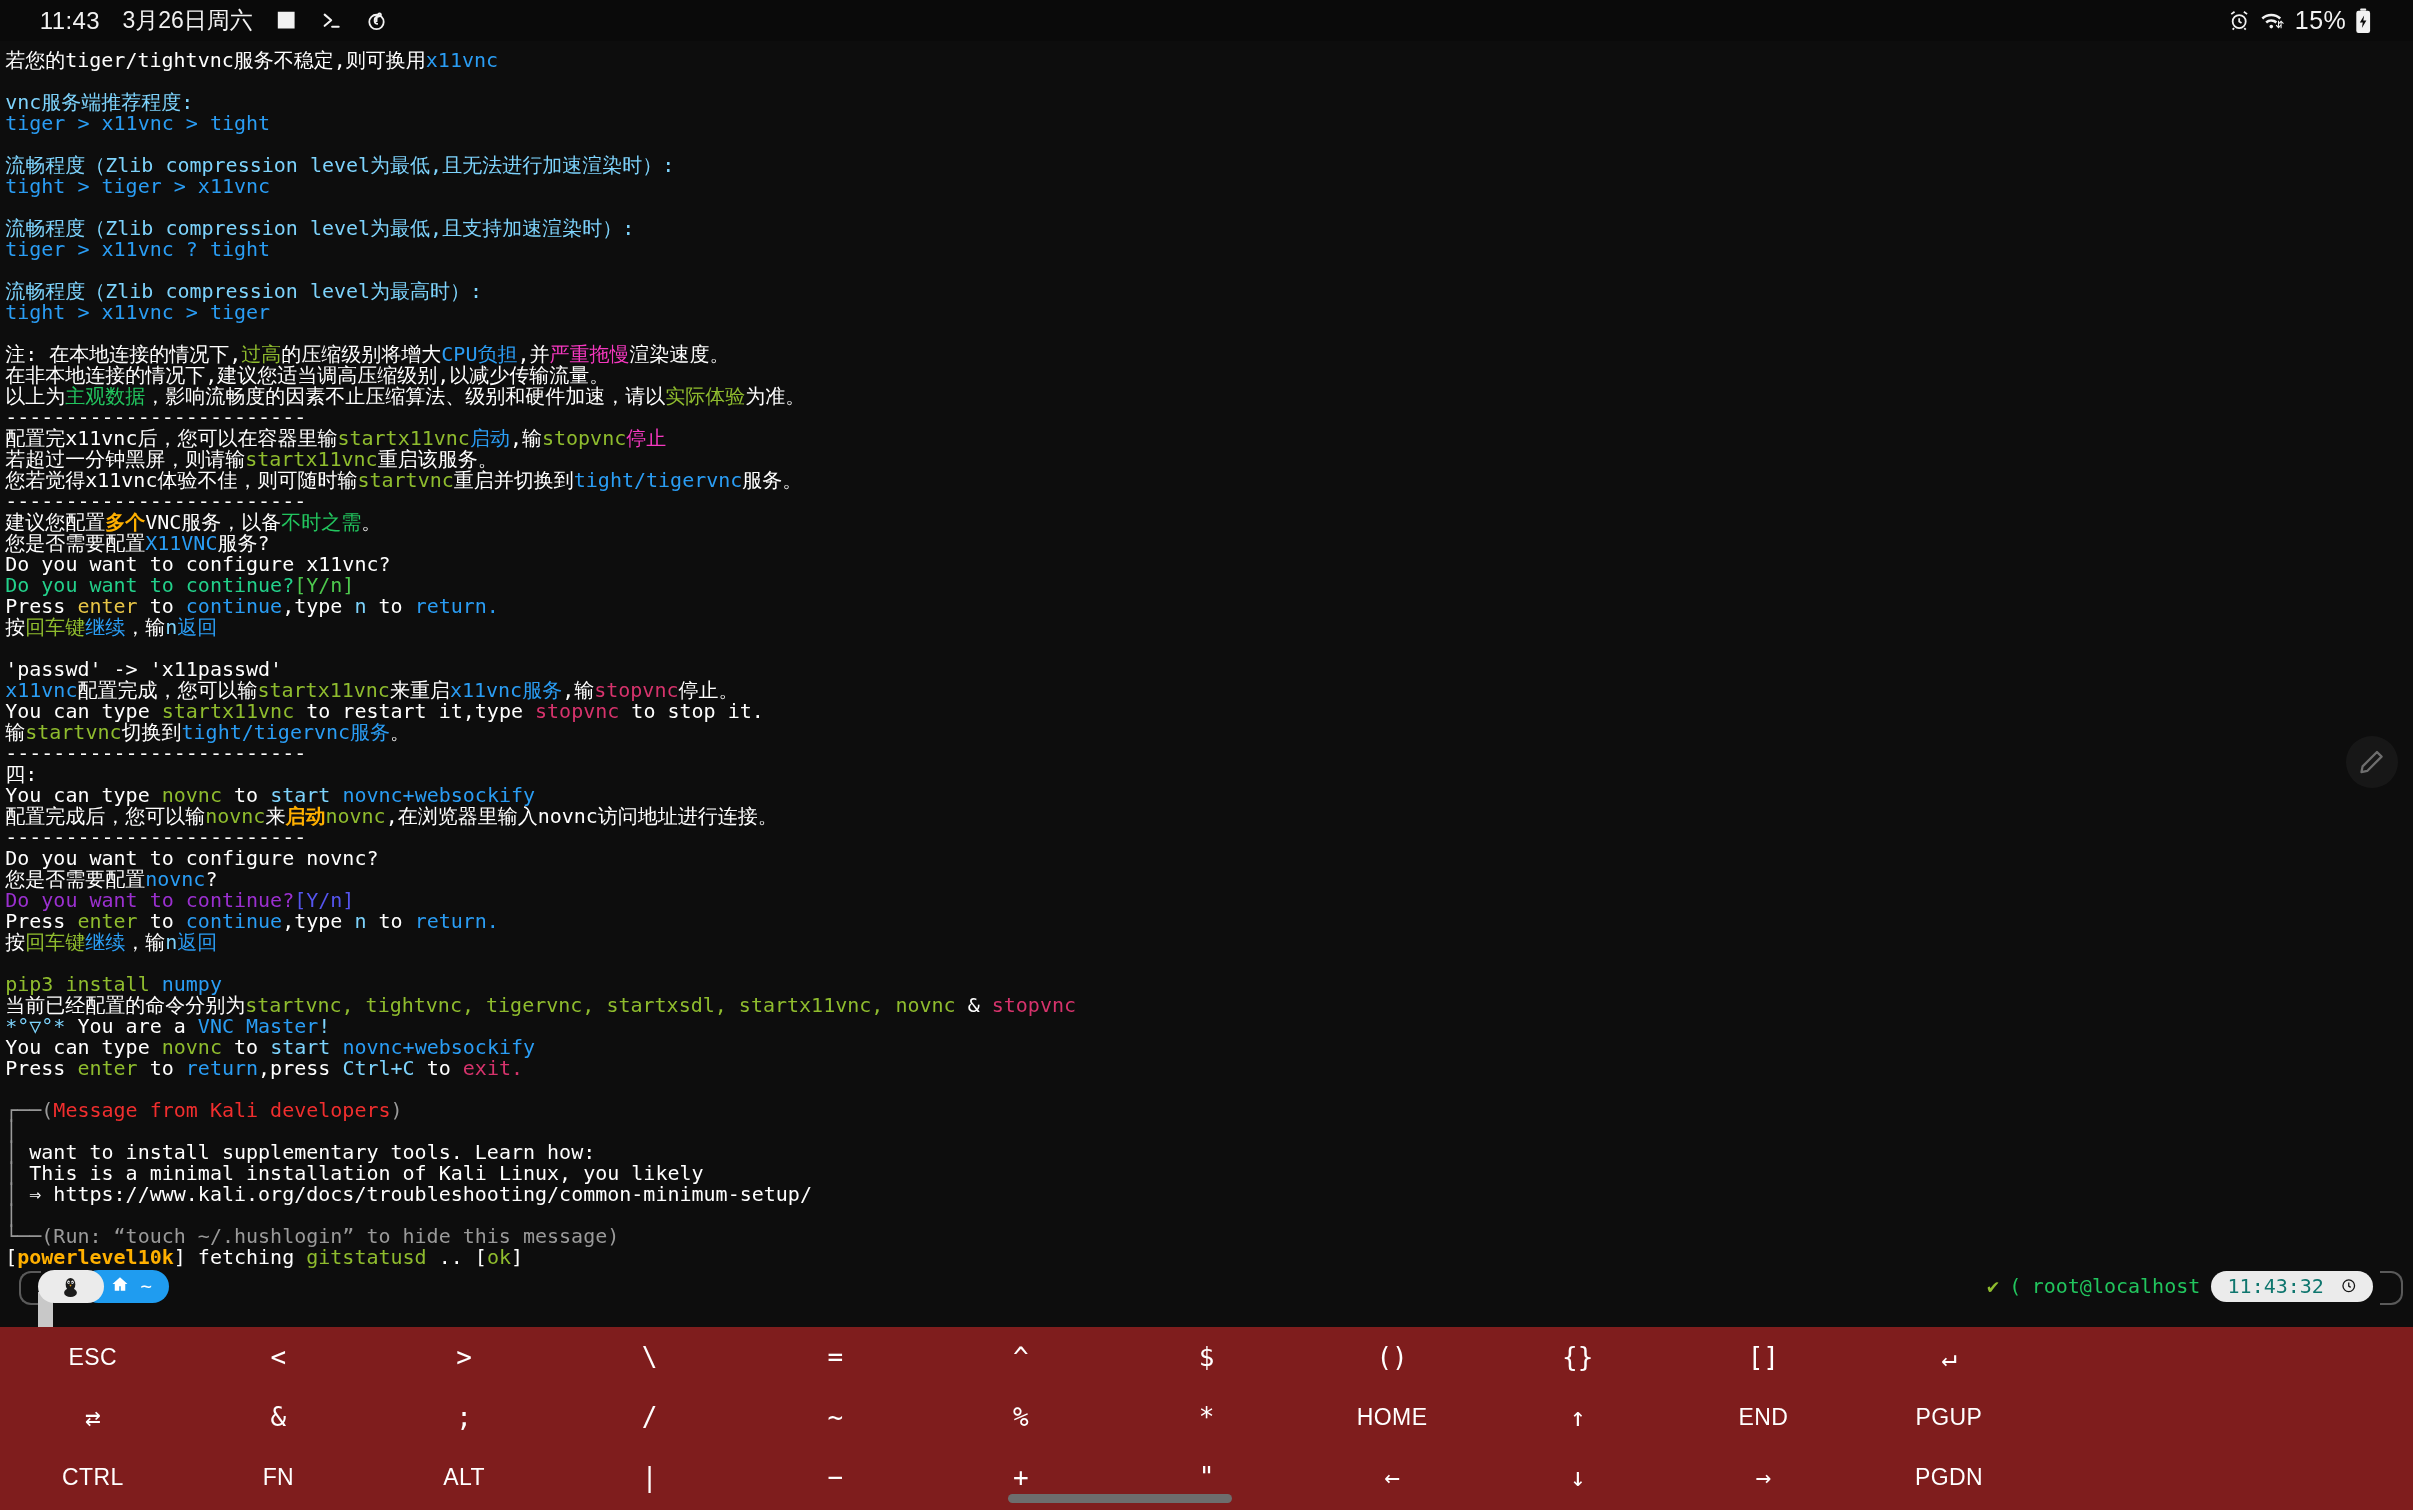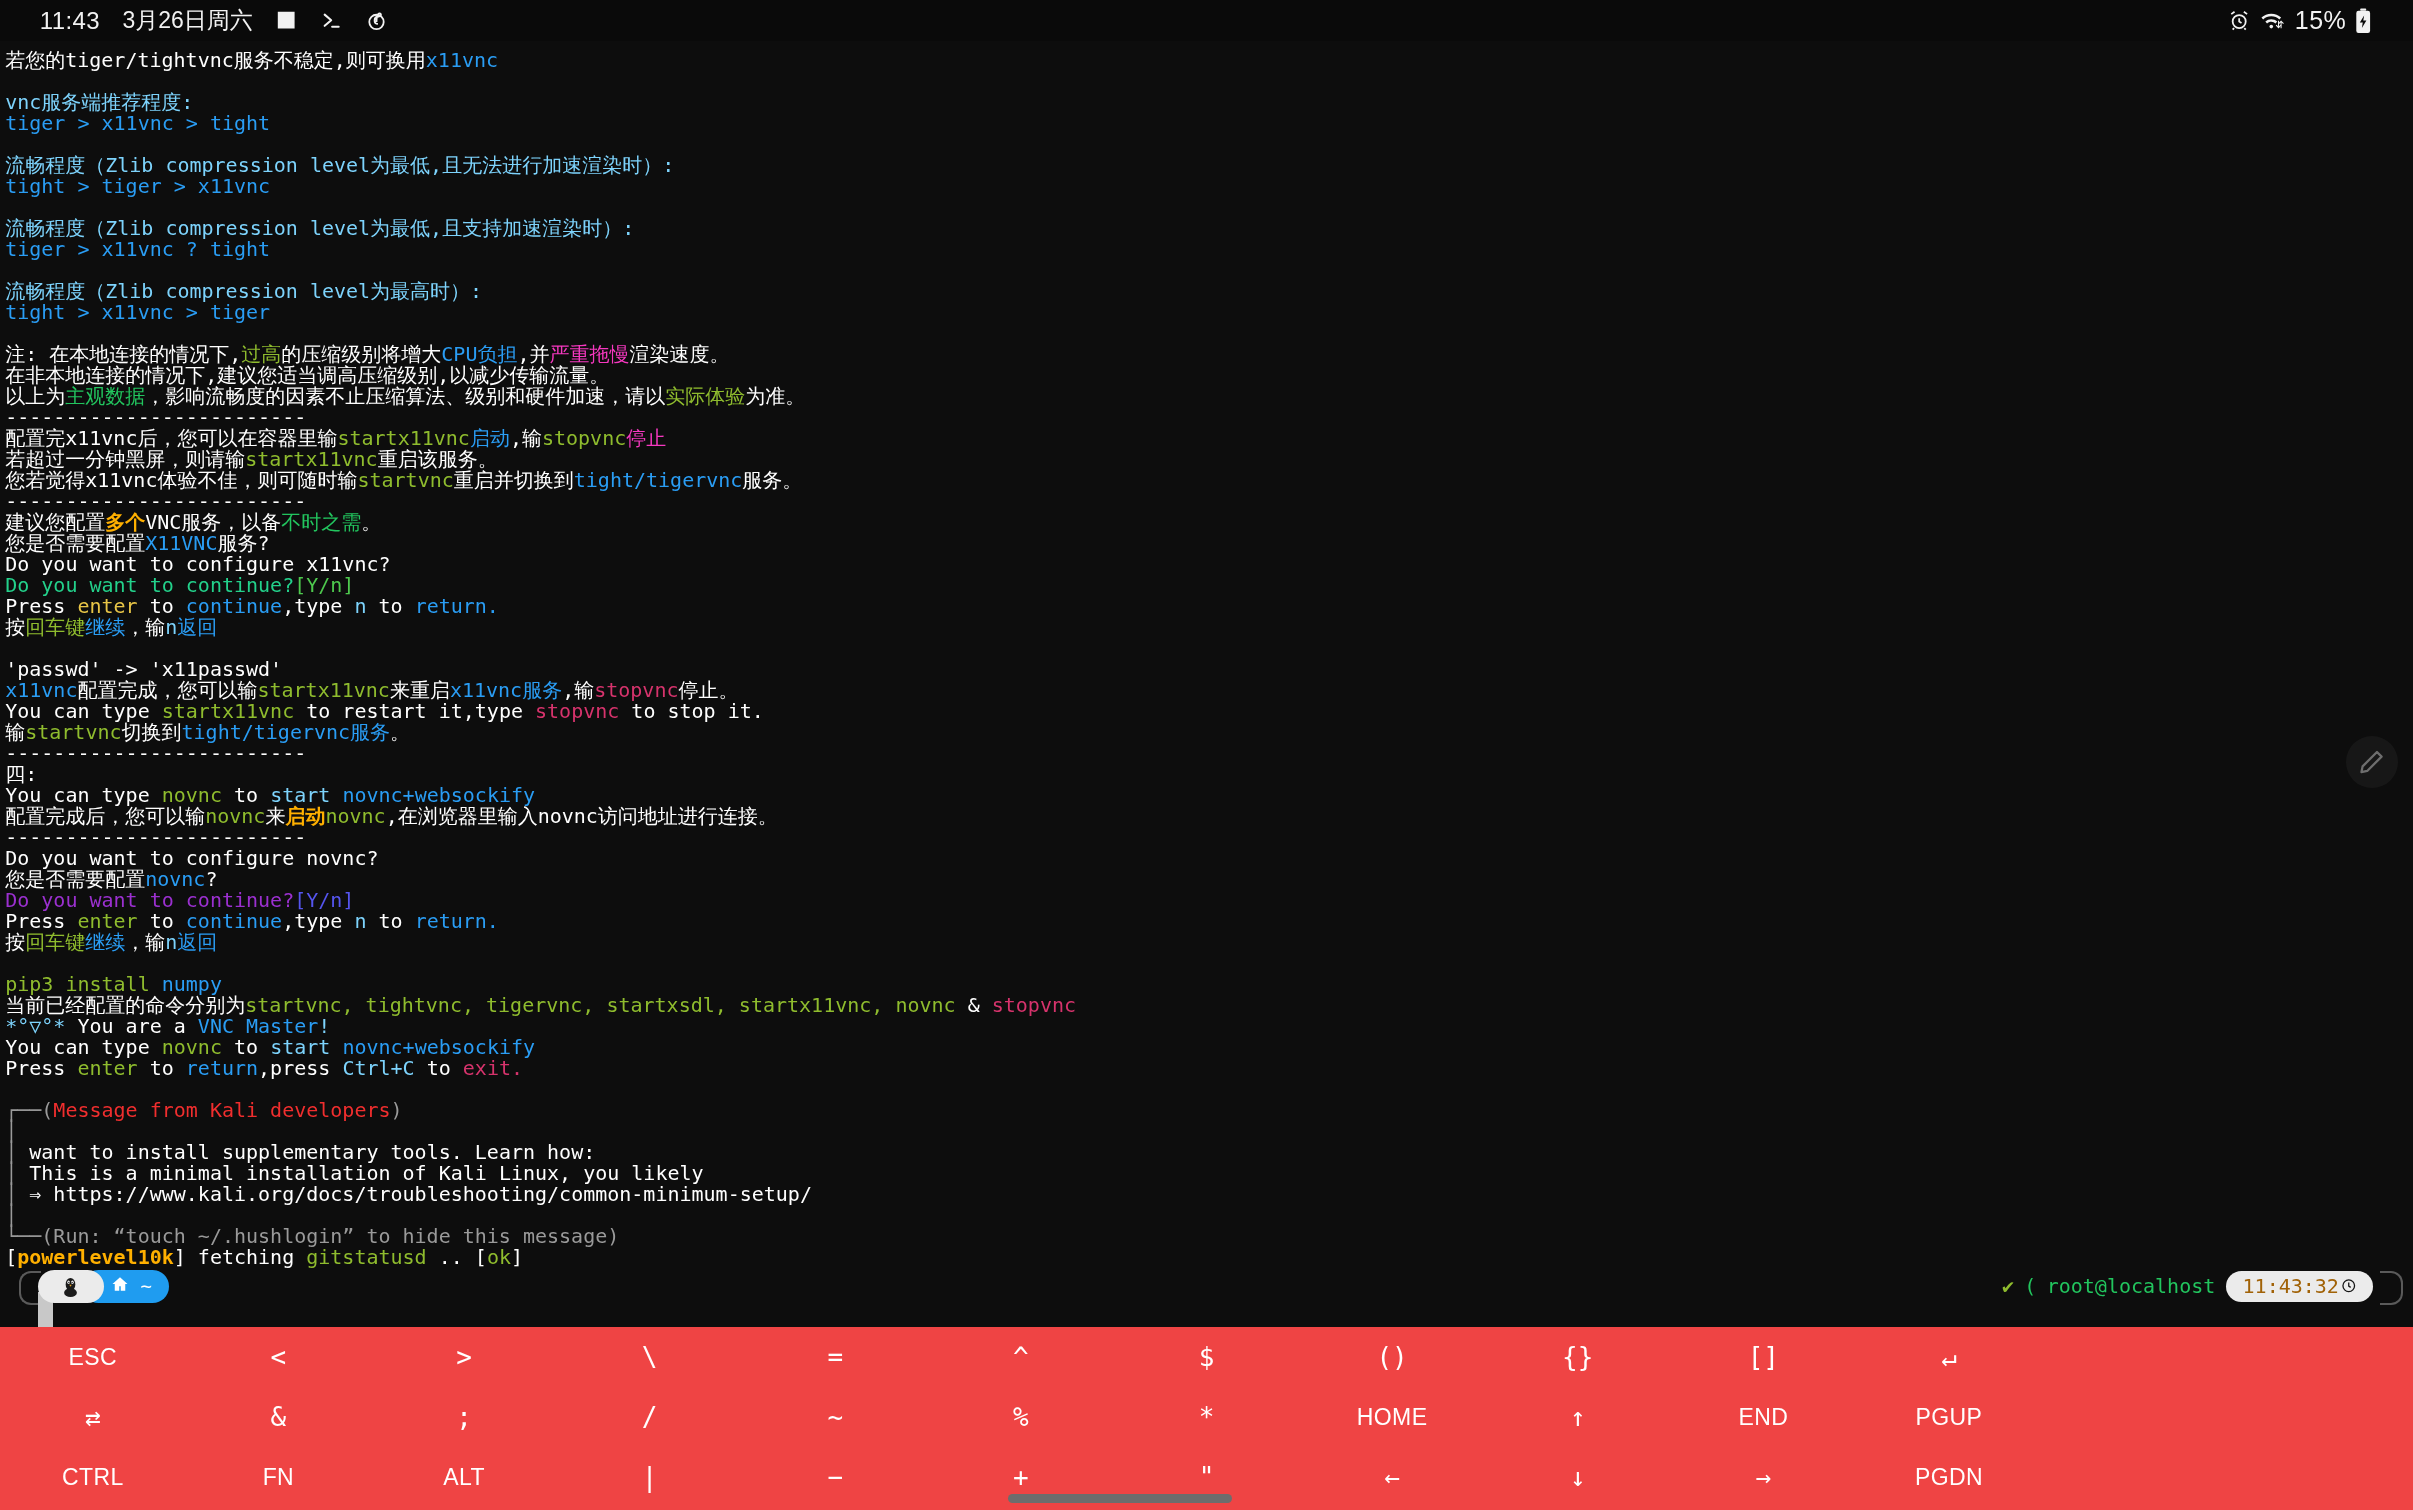--- a/index.html
+++ b/index.html
@@ -100,23 +100,23 @@
     background: #c8c8c8;
   }
   .p10k-right {
     position: absolute; right: 10.3px; top: -1.7px;
     display: flex; align-items: center; gap: 10.3px;
     font-family: "DejaVu Sans Mono", monospace;
     font-size: 20px;
   }
   .seg-time {
     height: 31px;
-    background: #ebebeb; color: #a16207;
+    background: #ebebeb; color: #0f766e;
     border-radius: 15.5px;
-    display: flex; align-items: center; gap: 2px;
+    display: flex; align-items: center; gap: 17px;
     padding: 0 17px;
     font-size: 20px;
   }
   .p10k-curve-r {
     width: 22.4px; height: 34px;
     border: 2.6px solid #5a5a5a; border-left: none;
     border-radius: 0 12px 12px 0;
     margin-top: 3.4px; margin-left: -3.4px;
   }
 
@@ -126,21 +126,21 @@
     width: 52px; height: 52px;
     border-radius: 26px;
     background: rgba(255,255,255,0.045);
     display: flex; align-items: center; justify-content: center;
   }
 
   
   #keyboard {
     position: absolute; left: 0; top: 1327px;
     width: 2413px; height: 183px;
-    background: #ef4444;
+    background: #7f1d1d;
   }
   .kb-row {
     display: grid;
     grid-template-columns: repeat(13, 1fr);
     height: 60px;
     align-items: center;
   }
   .kb-key {
     display: flex; align-items: center; justify-content: center;
     color: #ffffff;

